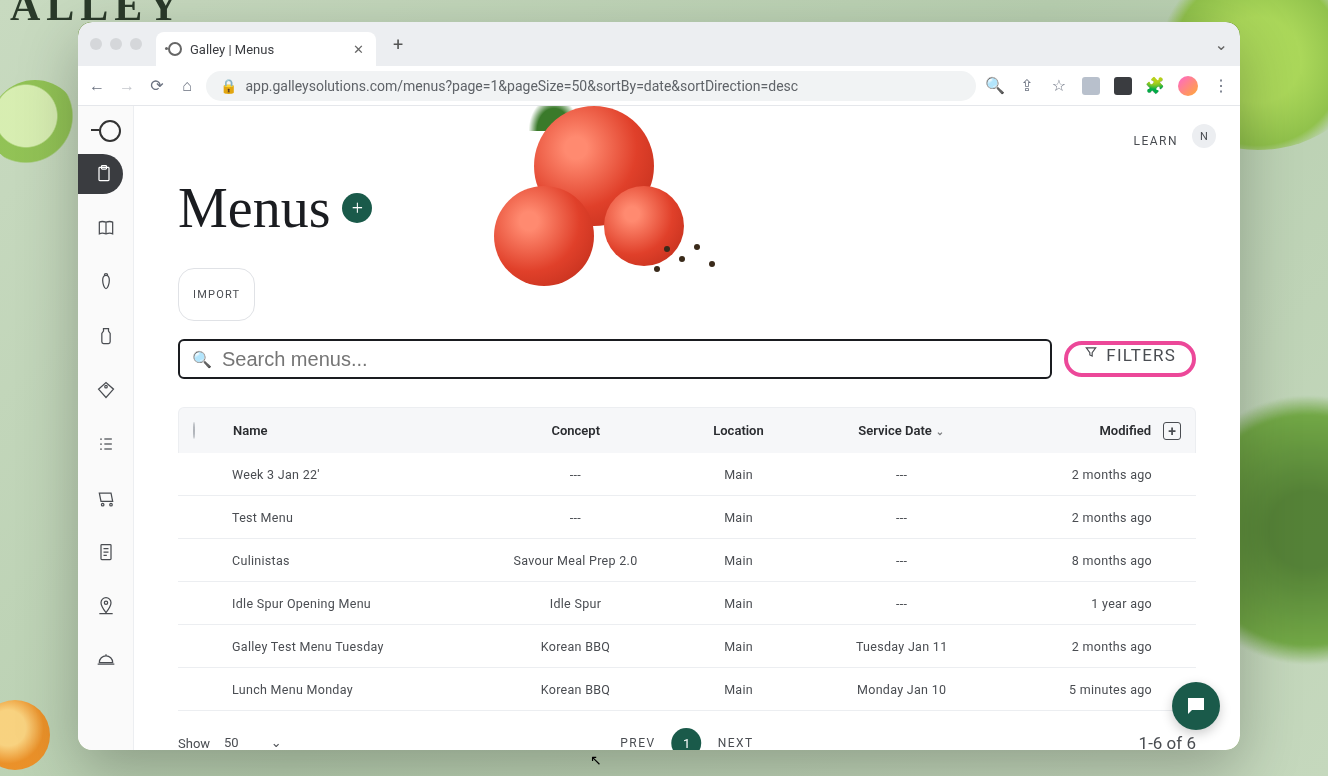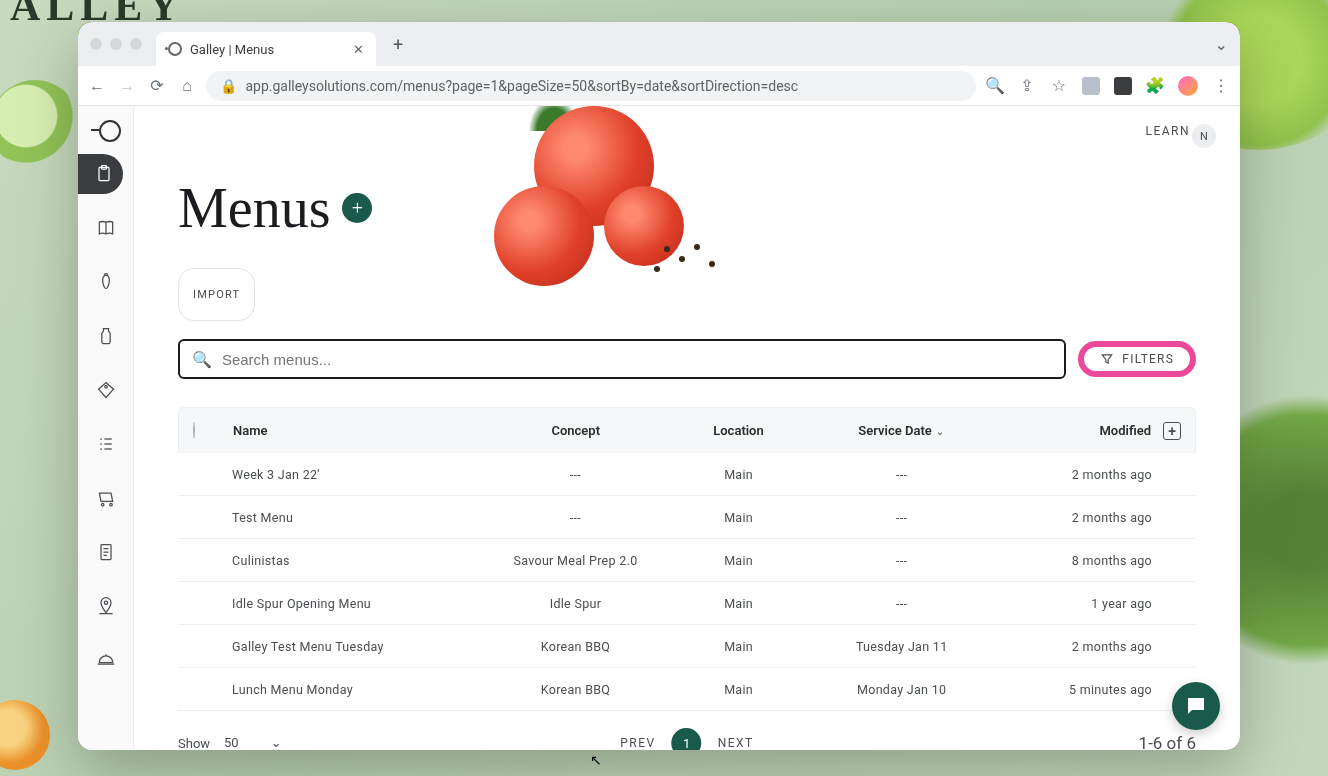--- a/index.html
+++ b/index.html
@@ -79,21 +79,21 @@
     width: 40px; height: 40px; display: flex; align-items: center; justify-content: center;
     border-radius: 8px; cursor: pointer; color: #4a4d52;
   }
   .sidebar .sb-item.active { background: #3a3c40; color: #fff; border-radius: 0 20px 20px 0; margin-left: -14px; width: 48px; padding-left: 10px; }
   .sidebar svg { width: 20px; height: 20px; stroke: currentColor; fill: none; stroke-width: 1.5; }
 
   .main {
     flex: 1; padding: 20px 44px 0 44px; position: relative; overflow: hidden;
   }
 
-  .main-top { position: absolute; right: 24px; top: 18px; display: flex; gap: 2px; align-items: flex-start; }
+  .main-top { position: absolute; right: 24px; top: 18px; display: flex; gap: 14px; align-items: flex-end; }
   .main-top .learn { font-size: 12px; letter-spacing: 1.5px; color: #4a4d52; cursor: pointer; }
   .main-top .user-badge { width: 24px; height: 24px; border-radius: 50%; background: #eceef1; display: flex; align-items: center; justify-content: center; font-size: 11px; color: #4a4d52; }
 
   .hero-img {
     position: absolute; left: 320px; top: -10px; width: 340px; height: 200px;
   }
   .hero-img .tomato { position: absolute; border-radius: 50%; background: radial-gradient(circle at 35% 35%, #ff8a70 10%, #e0402a 55%, #b82a18 100%); }
   .hero-img .t1 { width: 120px; height: 120px; left: 80px; top: 10px; }
   .hero-img .t2 { width: 100px; height: 100px; left: 40px; top: 90px; }
   .hero-img .t3 { width: 80px; height: 80px; left: 150px; top: 90px; }
@@ -112,24 +112,24 @@
   .import-pill {
     display: inline-block; border: 1px solid #e0e2e6; border-radius: 16px; padding: 19px 14px;
     font-size: 11px; letter-spacing: 1.2px; color: #4a4d52; margin-top: 28px; cursor: pointer;
   }
 
   .search-row { display: flex; gap: 12px; margin-top: 18px; align-items: center; }
   .search-box {
     flex: 1; height: 40px; border: 2px solid #1a1c20; border-radius: 6px;
     display: flex; align-items: center; padding: 0 12px; gap: 10px;
   }
-  .search-box input { border: none; outline: none; flex: 1; font-size: 15px; color: #4a4d52; background: transparent; }
+  .search-box input { border: none; outline: none; flex: 1; font-size: 20px; color: #4a4d52; background: transparent; }
   .filters-pill {
-    height: 36px; border: 6px solid #ec4899; border-radius: 18px; display: flex; align-items: center; gap: 8px;
-    padding: 0 16px; font-size: 12px; letter-spacing: 1.2px; color: #4a4d52; cursor: pointer;
+    height: 36px; border: 4px solid #ec4899; border-radius: 18px; display: flex; align-items: flex-start; gap: 8px;
+    padding: 0 16px; font-size: 17px; letter-spacing: 1.2px; color: #4a4d52; cursor: pointer;
   }
 
   .table { margin-top: 28px; }
   .thead {
     display: grid; grid-template-columns: 40px 2.2fr 1.6fr 1.2fr 1.6fr 1.4fr 30px;
     background: #f6f7f9; border: 1px solid #eceef1; border-bottom: none; border-radius: 6px 6px 0 0;
     height: 46px; align-items: center; font-size: 13px; font-weight: 600; color: #2a2c30;
     padding: 8px 8px;
   }
   .thead .cb { width: 16px; height: 16px; border: 1.5px solid #b0b4ba; border-radius: 50%; margin: 0 auto; cursor: pointer; }

